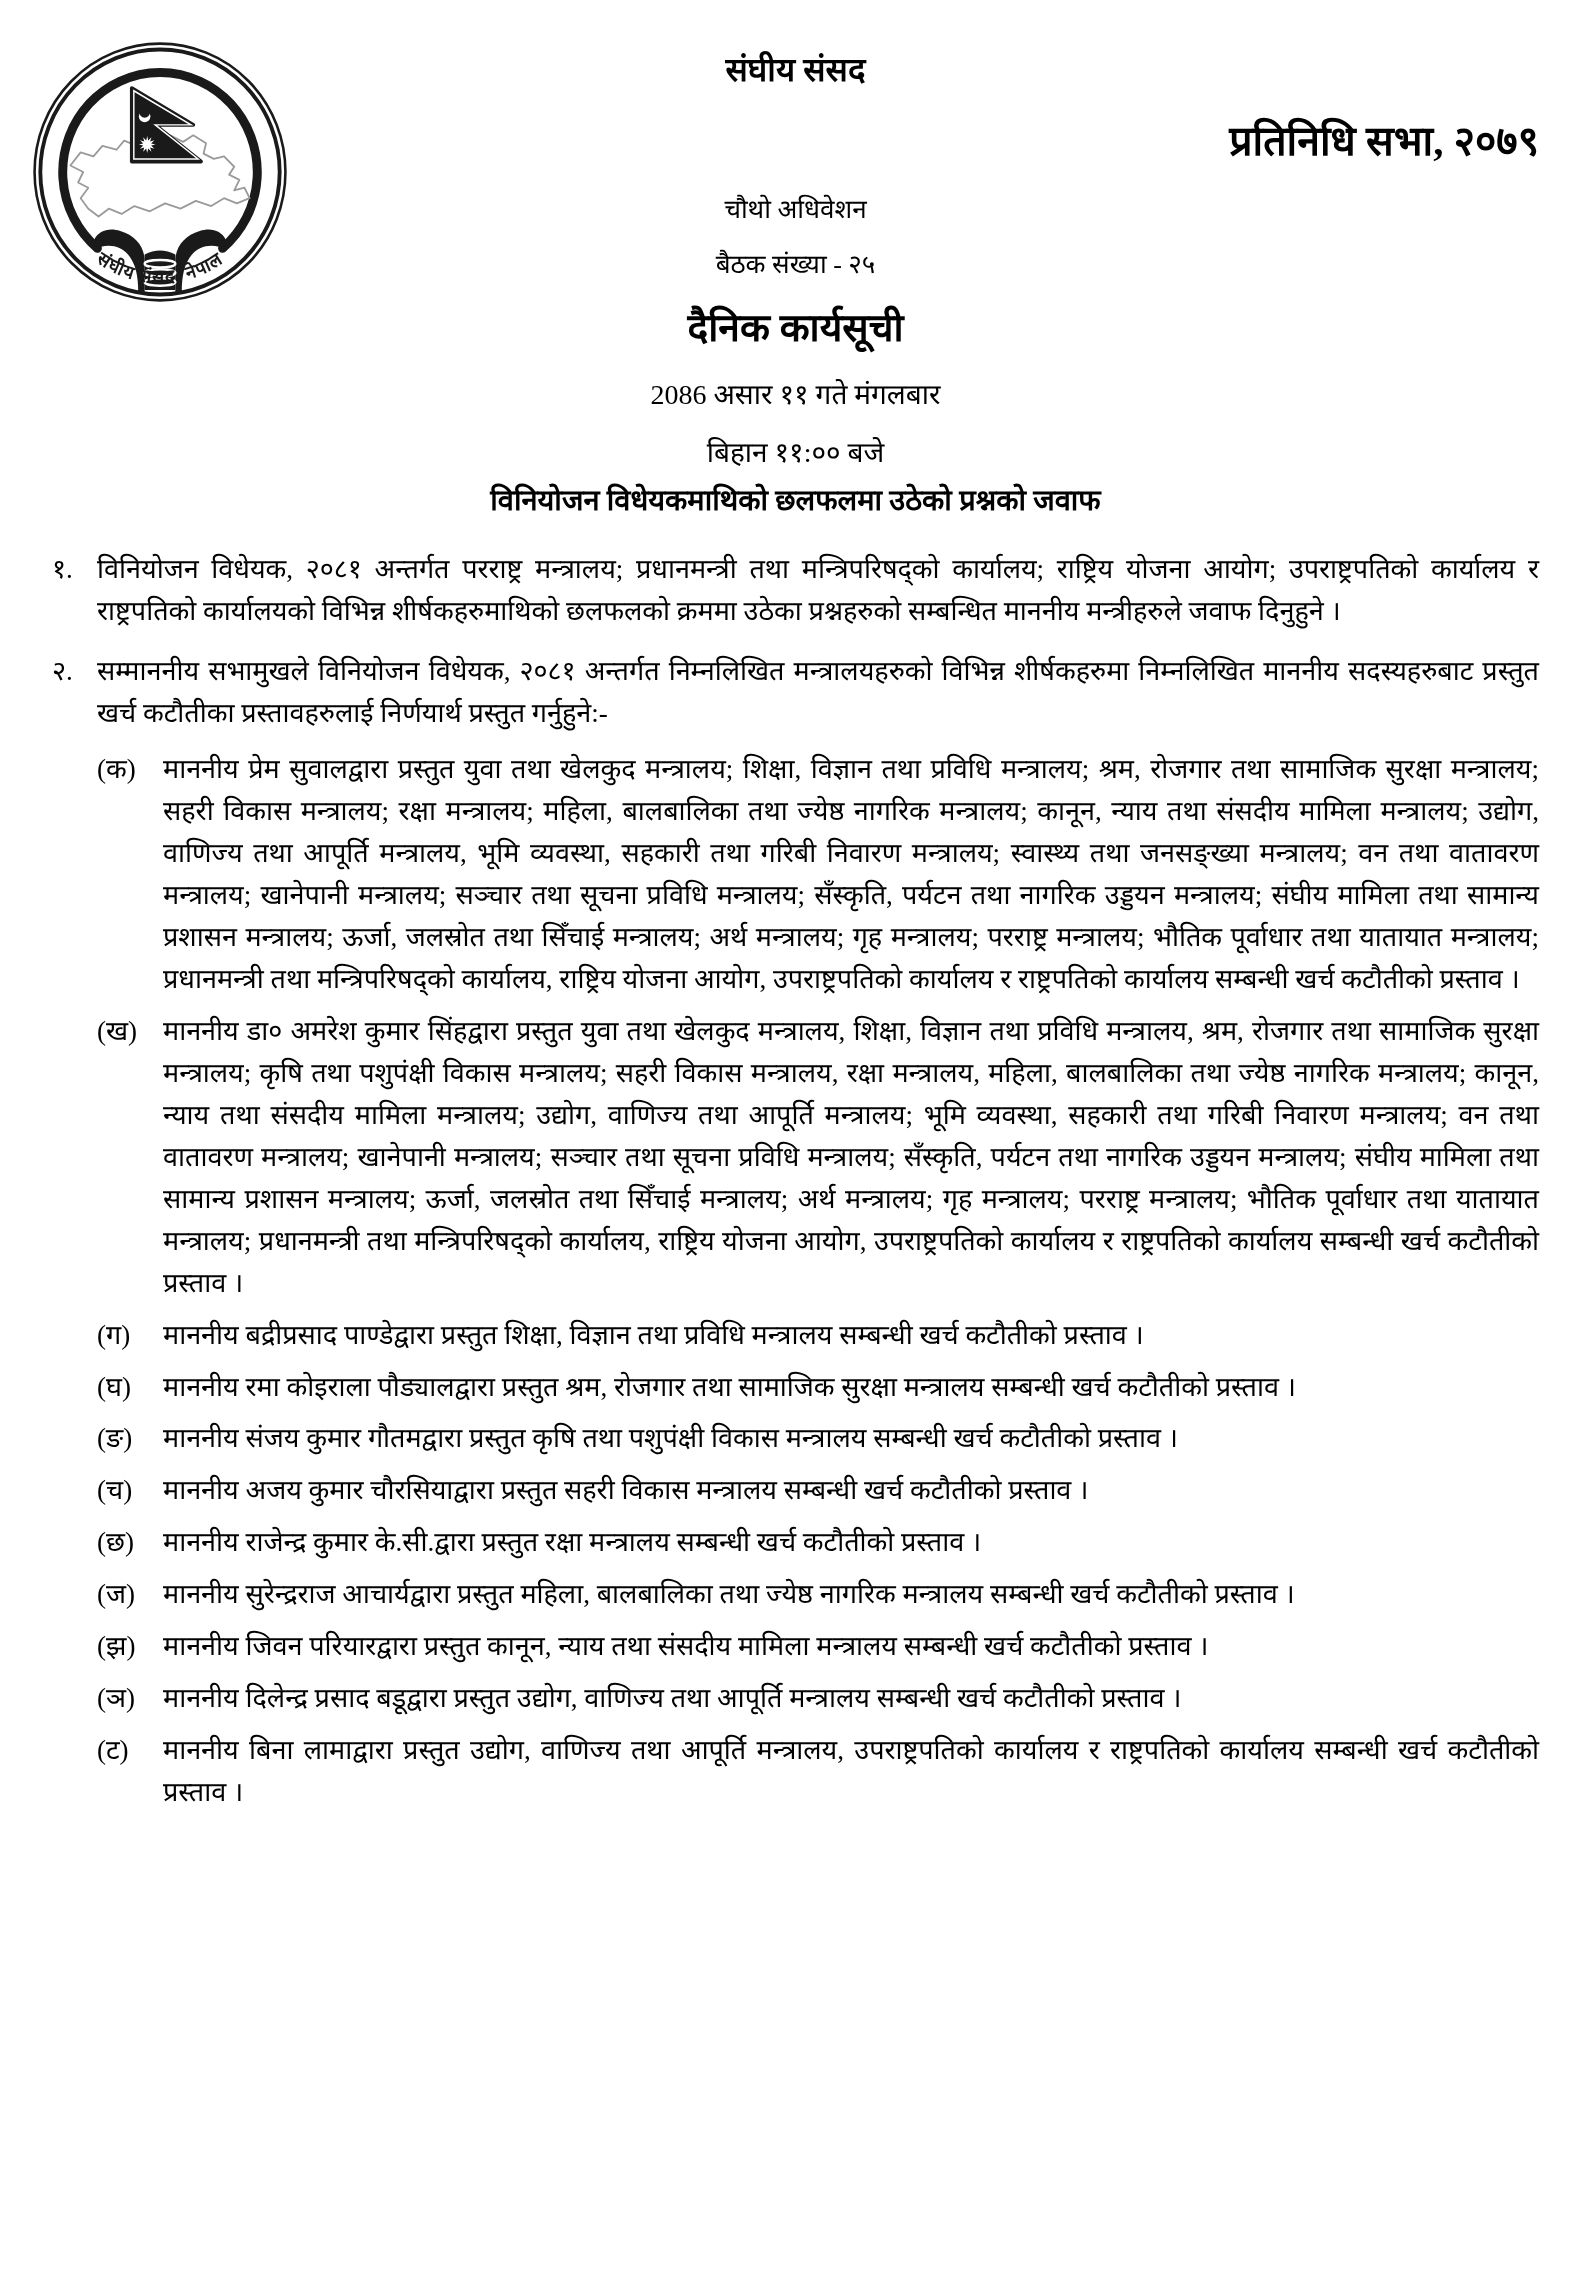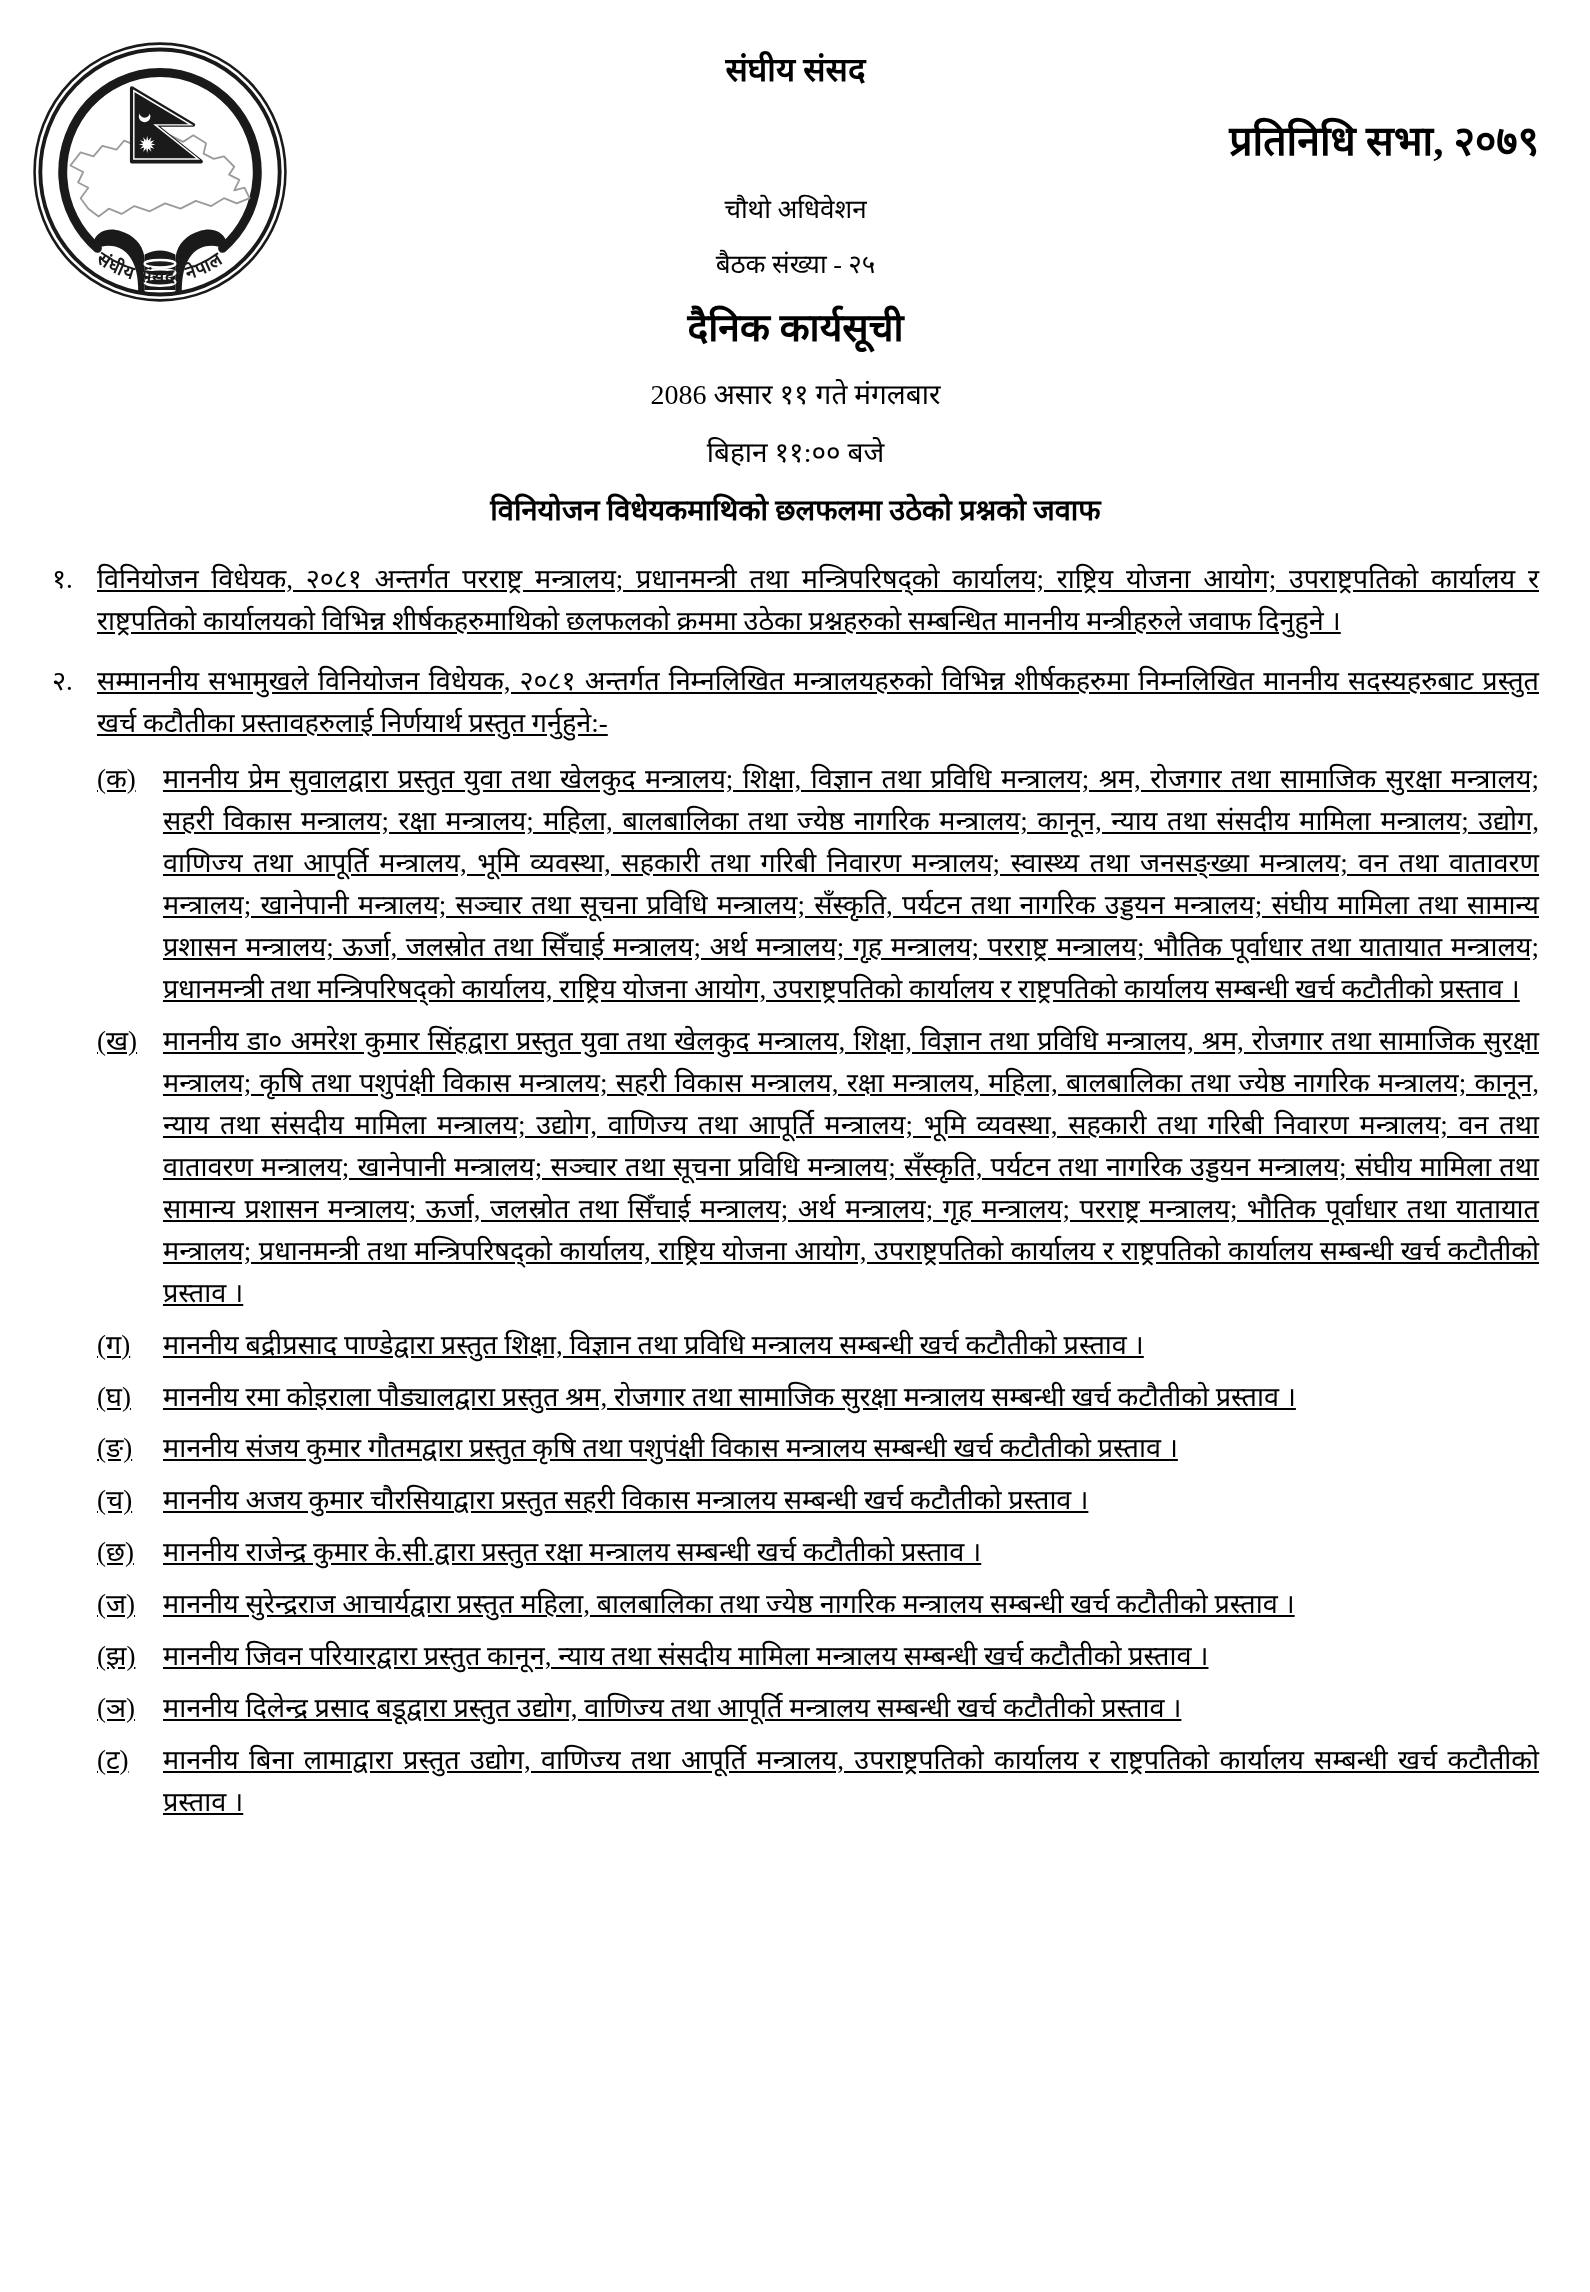--- a/index.html
+++ b/index.html
@@ -29,35 +29,35 @@
   .logo svg { width: 100%; height: 100%; }
 
   
   .header { text-align: center; }
   .h-org       { font-size: 33px; font-weight: bold; margin: 16px 0 19.7px 0; }
   .h-house     { font-size: 41px; font-weight: bold; margin: 0 0 23px 0; text-align: right; }
   .h-session   { font-size: 26px; font-weight: normal; margin: 0 0 19.7px 0; }
   .h-meeting   { font-size: 26px; font-weight: normal; margin: 0 0 18px 0; }
   .h-doctitle  { font-size: 39px; font-weight: bold; margin: 0 0 21.5px 0; }
   .h-date      { font-size: 28px; font-weight: normal; margin: 0 0 19.7px 0; }
-  .h-time      { font-size: 28px; font-weight: normal; margin: 0 0 19px 0; }
+  .h-time      { font-size: 28px; font-weight: normal; margin: 0 0 9px 0; }
   .h-tentative { font-size: 28px; font-weight: bold; margin: 0 0 39px 0; }
 
   .section-heading {
     text-align: center;
     font-size: 29px;
     font-weight: bold;
     margin: 0 0 30px 0;
   }
 
   
   .items { font-size: 27px; line-height: 42px; }
   .item { display: flex; align-items: flex-start; margin-bottom: 18px; }
   .item > .marker { flex: 0 0 45px; }
-  .item-body { flex: 1; text-decoration: underline; }
+  .item-body { flex: 1; }
   .item-text { text-align: justify; }
   .subitems { margin-top: 14.3px; }
   .sub { display: flex; align-items: flex-start; margin-bottom: 9.9px; }
   .sub > .marker { flex: 0 0 51px; }
   .sub-body { flex: 1; text-align: justify; margin-left: 15px; }
 </style>
 </head>
 <body>
 
 <div class="page">

